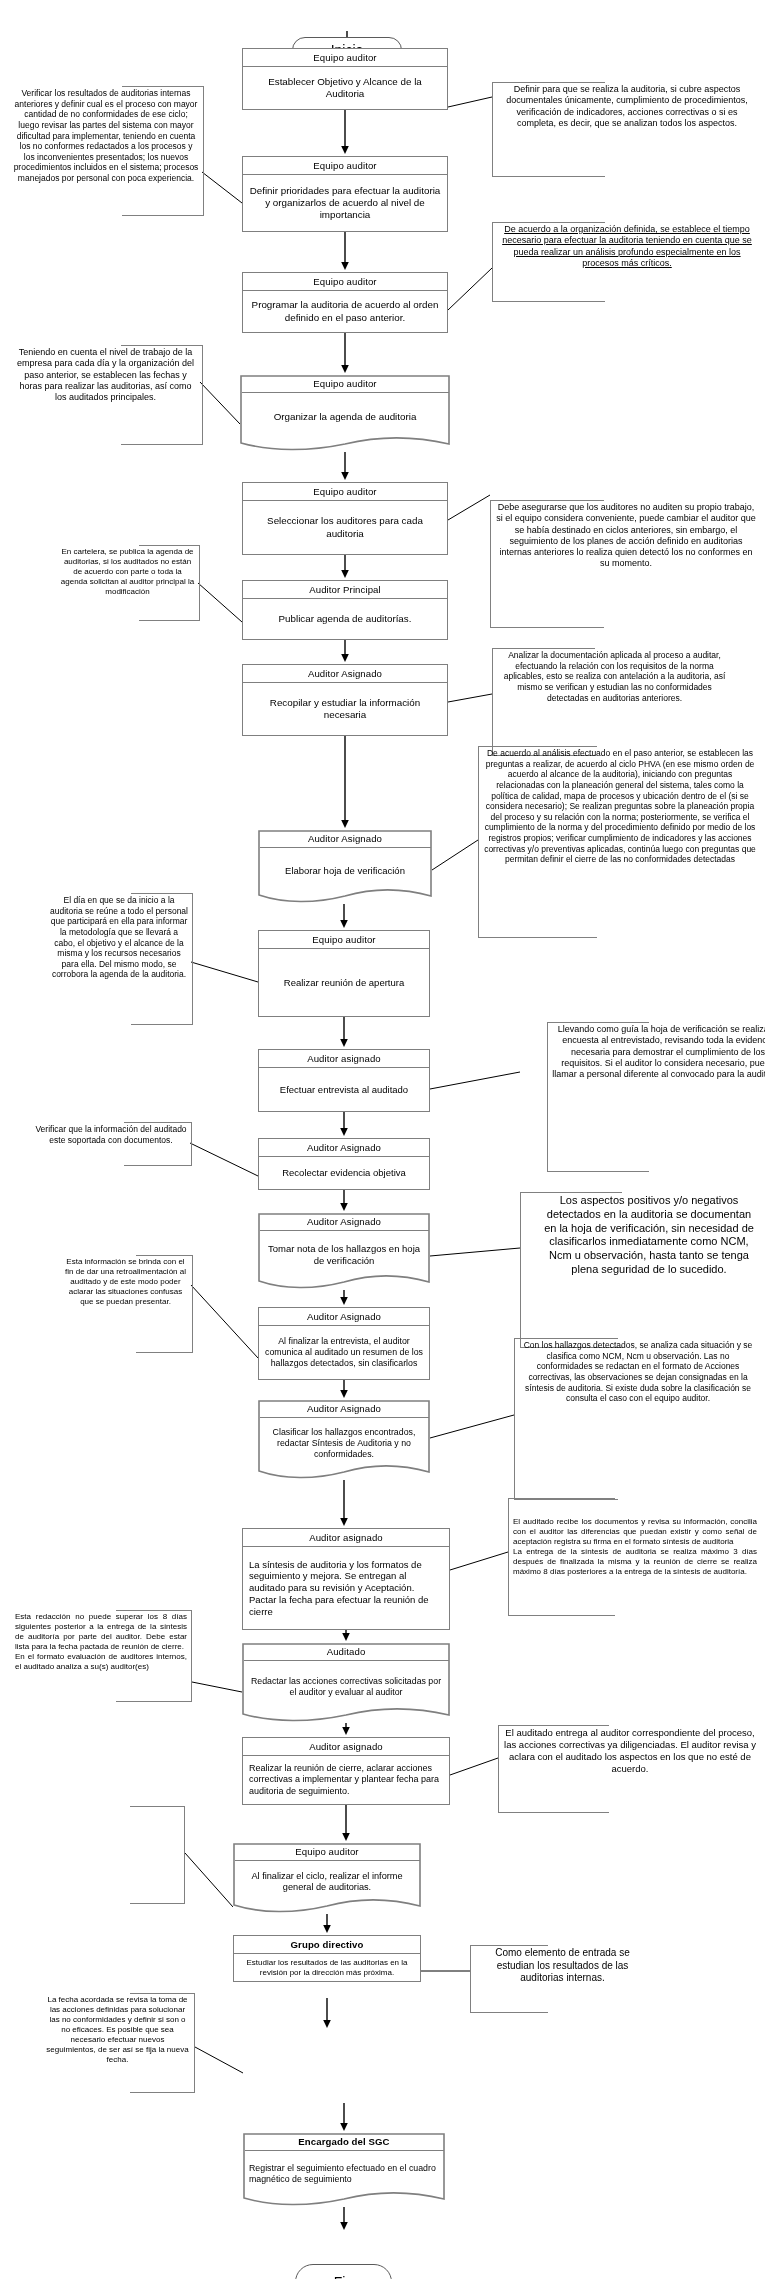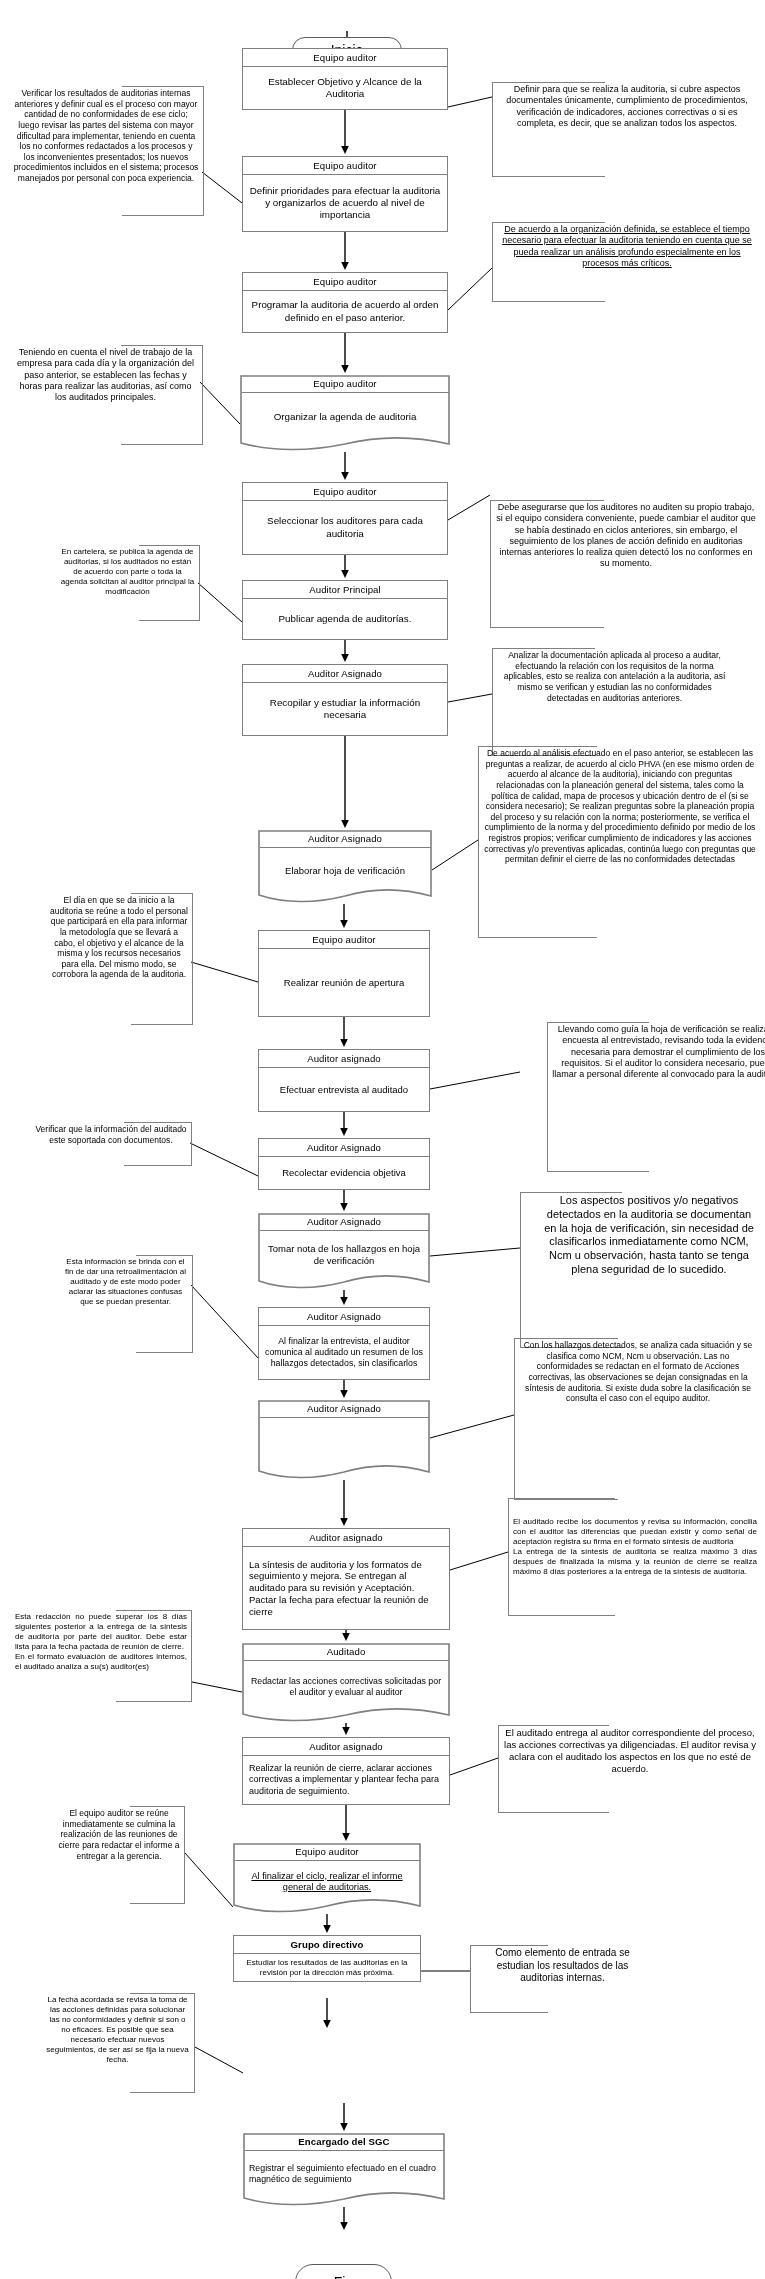--- a/index.html
+++ b/index.html
@@ -200,20 +200,21 @@
         <div class="node-header">Auditor Asignado</div>
         <div class="node-body" style="font-size: 8.8px;">Al finalizar la entrevista, el auditor comunica al auditado un resumen de los hallazgos detectados, sin clasificarlos</div>
       </div>
     </div>
     <div class="node document" style="left: 258px; top: 1400px; width: 172px; height: 80px;">
       <svg class="doc-outline" viewBox="0 0 172 80" preserveAspectRatio="none">
         <path d="M1,1 H171 V72 C 142.76,64 113.52000000000001,64 86,72 C 56.760000000000005,79.5 25.8,79.5 1,71 Z" fill="#ffffff" stroke="#7f7f7f" stroke-width="1.6"></path>
       </svg>
       <div class="node-inner">
         <div class="node-header">Auditor Asignado</div>
+        <div class="node-body" style="font-size: 8.8px;">Clasificar los hallazgos encontrados, redactar Síntesis de Auditoria y no conformidades.</div>
       </div>
     </div>
     <div class="node process" style="left: 242px; top: 1528px; width: 208px; height: 102px;">
       <div class="node-inner">
         <div class="node-header">Auditor asignado</div>
         <div class="node-body left" style="font-size: 9.5px;">La síntesis de auditoria y los formatos de seguimiento y mejora. Se entregan al auditado para su revisión y Aceptación. Pactar la fecha para efectuar la reunión de cierre</div>
       </div>
     </div>
     <div class="node document" style="left: 242px; top: 1643px; width: 208px; height: 80px;">
       <svg class="doc-outline" viewBox="0 0 208 80" preserveAspectRatio="none">
@@ -229,21 +230,21 @@
         <div class="node-header">Auditor asignado</div>
         <div class="node-body left" style="font-size: 9px;">Realizar la reunión de cierre, aclarar acciones correctivas a implementar y plantear fecha para auditoria de seguimiento.</div>
       </div>
     </div>
     <div class="node document" style="left: 233px; top: 1843px; width: 188px; height: 71px;">
       <svg class="doc-outline" viewBox="0 0 188 71" preserveAspectRatio="none">
         <path d="M1,1 H187 V63 C 156.04,55 124.08000000000001,55 94,63 C 62.040000000000006,70.5 28.2,70.5 1,62 Z" fill="#ffffff" stroke="#7f7f7f" stroke-width="1.6"></path>
       </svg>
       <div class="node-inner">
         <div class="node-header">Equipo auditor</div>
-        <div class="node-body" style="font-size: 9.2px; text-decoration: underline;">Al finalizar el ciclo, realizar el informe general de auditorias.</div>
+        <div class="node-body" style="font-size: 9.2px;">Al finalizar el ciclo, realizar el informe general de auditorias.</div>
       </div>
     </div>
     <div class="node process" style="left: 233px; top: 1935px; width: 188px; height: 47px;">
       <div class="node-inner">
         <div class="node-header bold">Grupo directivo</div>
         <div class="node-body" style="font-size: 8px;">Estudiar los resultados de las auditorias en la revisión por la dirección más próxima.</div>
       </div>
     </div>
     <div class="node document" style="left: 243px; top: 2133px; width: 202px; height: 74px;">
       <svg class="doc-outline" viewBox="0 0 202 74" preserveAspectRatio="none">
@@ -322,21 +323,20 @@
       <div class="bracket"></div>
       <div class="ann-text justify" style="font-size: 8px;">Esta redacción no puede superar los 8 días siguientes posterior a la entrega de la síntesis de auditoría por parte del auditor. Debe estar lista para la fecha pactada de reunión de cierre.
 En el formato evaluación de auditores internos, el auditado analiza a su(s) auditor(es)</div>
     </div>
     <div class="annotation right" style="left: 498px; top: 1725px; width: 264px; height: 88px;">
       <div class="bracket"></div>
       <div class="ann-text" style="font-size: 9.5px;">El auditado entrega al auditor correspondiente del proceso, las acciones correctivas ya diligenciadas. El auditor revisa y aclara con el auditado los aspectos en los que no esté de acuerdo.</div>
     </div>
     <div class="annotation left" style="left: 53px; top: 1806px; width: 132px; height: 98px;">
       <div class="bracket"></div>
-      <div class="ann-text" style="font-size: 8.5px;">El equipo auditor se reúne inmediatamente se culmina la realización de las reuniones de cierre para redactar el informe a entregar a la gerencia.</div>
     </div>
     <div class="annotation right" style="left: 470px; top: 1945px; width: 185px; height: 68px;">
       <div class="bracket"></div>
       <div class="ann-text" style="font-size: 10px;">Como elemento de entrada se estudian los resultados de las auditorias internas.</div>
     </div>
     <div class="annotation left" style="left: 40px; top: 1993px; width: 155px; height: 100px;">
       <div class="bracket"></div>
       <div class="ann-text" style="font-size: 8px;">La fecha acordada se revisa la toma de las acciones definidas para solucionar las no conformidades y definir si son o no eficaces. Es posible que sea necesario efectuar nuevos seguimientos, de ser así se fija la nueva fecha.</div>
     </div>
   </div>

